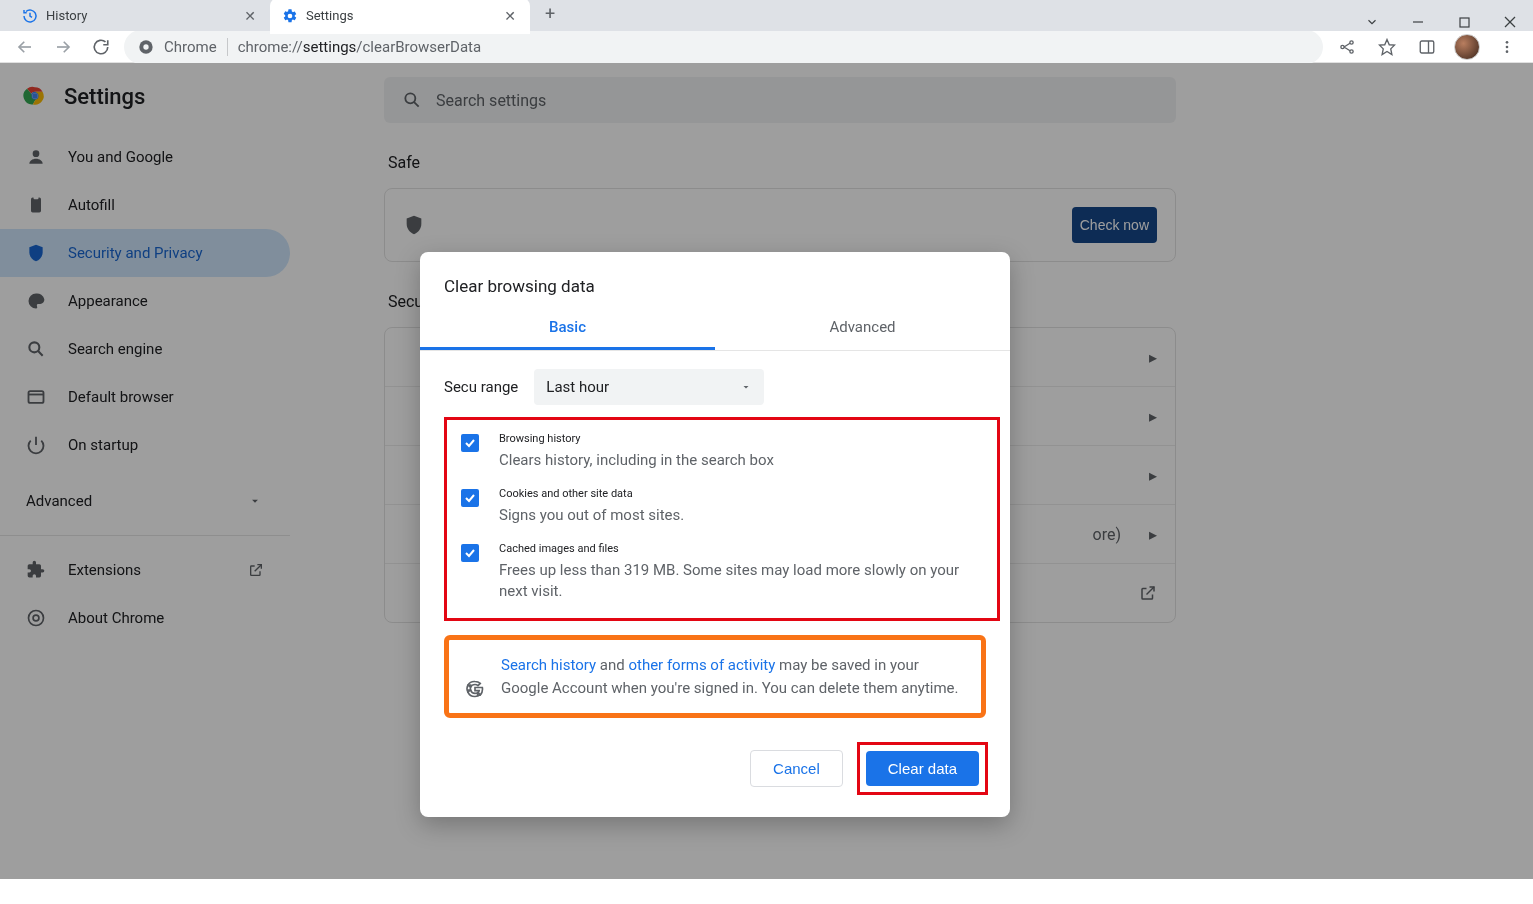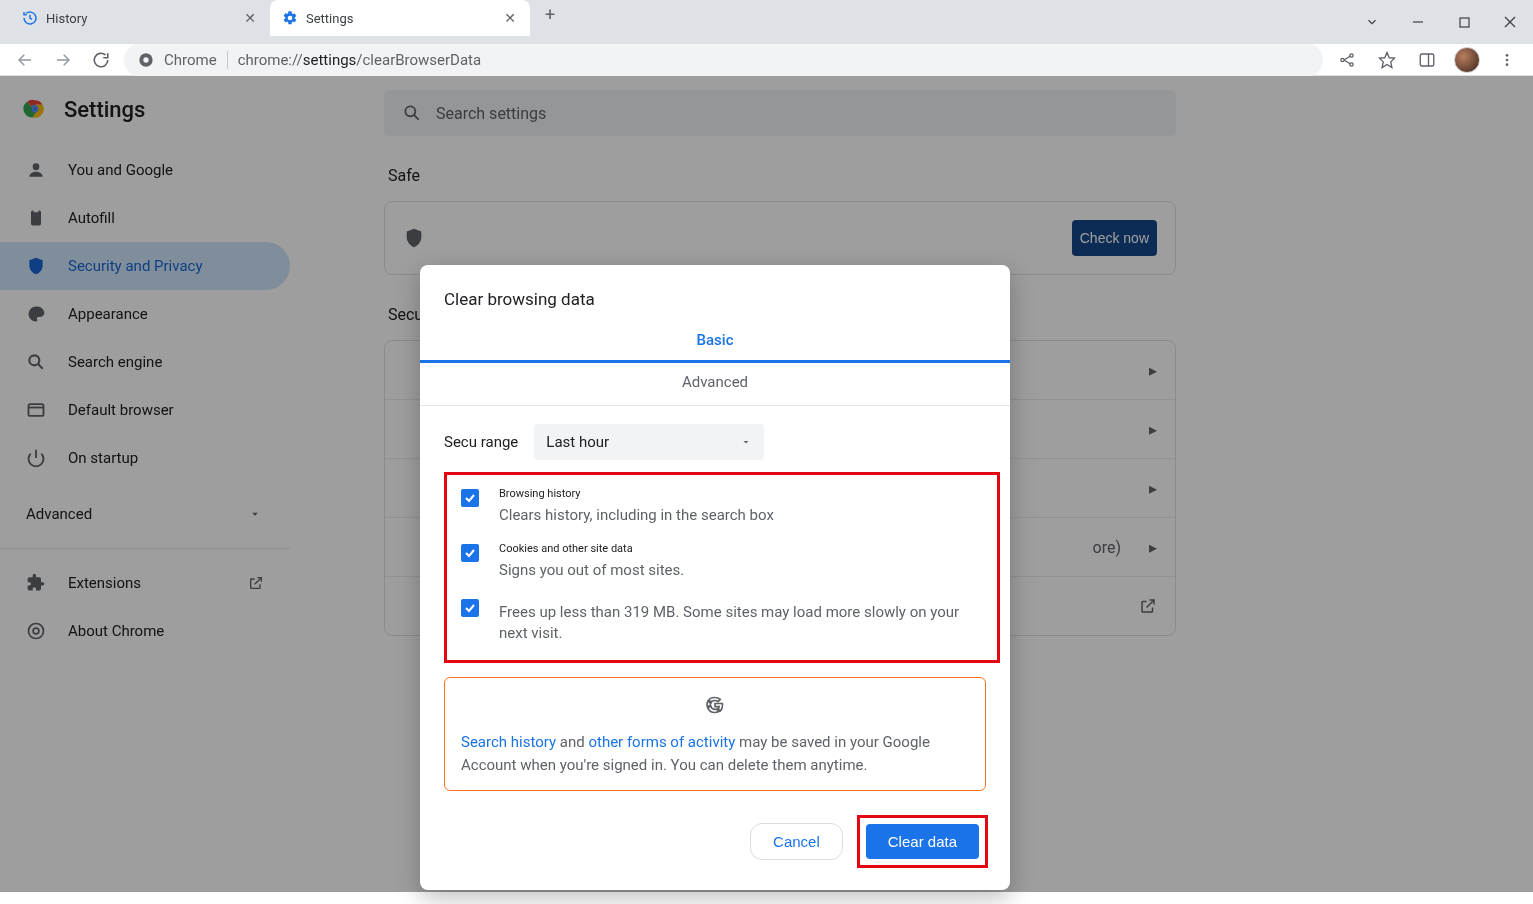--- a/index.html
+++ b/index.html
@@ -1,20 +1,20 @@
 <!DOCTYPE html>
 <html><head>
 <meta charset="utf-8">
 <style>
   * { box-sizing: border-box; }
   html, body { margin:0; padding:0; font-family: "Segoe UI", Roboto, Arial, sans-serif; background:#fff; }
   body { width:1533px; height:904px; overflow:hidden; position:relative; }
 
   
-  .tabstrip { height:44px; background:#dee1e6; display:flex; align-items:flex-start; padding-left:10px; position:relative; }
+  .tabstrip { height:31px; background:#dee1e6; display:flex; align-items:center; padding-left:10px; position:relative; }
   .tab { height:36px; display:flex; align-items:center; gap:8px; padding:0 12px; border-radius:8px 8px 0 0; font-size:13px; color:#3c4043; max-width:260px; width:260px; position:relative; }
   .tab.active { background:#fff; }
   .tab .favicon { width:16px; height:16px; display:flex; align-items:center; justify-content:center; }
   .tab .title { flex:1; white-space:nowrap; overflow:hidden; text-overflow:ellipsis; }
   .tab .close { width:16px; height:16px; display:flex; align-items:center; justify-content:center; color:#5f6368; cursor:pointer; font-size:14px; }
   .newtab { width:28px; height:28px; display:flex; align-items:center; justify-content:center; color:#5f6368; margin-left:6px; margin-bottom:4px; cursor:pointer; font-size:18px; }
   .wincontrols { position:absolute; right:0; top:0; display:flex; height:44px; }
   .wincontrols .wc { width:46px; display:flex; align-items:center; justify-content:center; color:#3c4043; cursor:pointer; }
 
   
@@ -51,40 +51,40 @@
   .cardrow + .cardrow { border-top:1px solid #ececec; }
   .cardrow .chev { margin-left:auto; color:#5f6368; }
   .bluebtn { background:#15488a; color:#fff; border:none; border-radius:4px; padding:10px 8px; font-size:14px; margin-left:auto; cursor:pointer; }
 
   
   .scrim { position:absolute; inset:0; background:rgba(0,0,0,0.38); }
 
   
   .dialog { position:absolute; left:420px; top:189px; width:590px; background:#fff; border-radius:8px; box-shadow:0 8px 24px rgba(0,0,0,0.25); overflow:hidden; }
   .dlg-title { font-size:17px; color:#202124; padding:24px 24px 12px 24px; }
-  .tabs { display:flex;flex-direction:column; }
+  .tabs { display:flex; }
   .dtab { flex:1; text-align:center; padding:10px 0 14px 0; font-size:15px; color:#5f6368; cursor:pointer; position:relative; }
   .dtab.active { color:#1a73e8; font-weight:500; }
   .dtab.active::after { content:""; position:absolute; left:0; right:0; bottom:0; height:3px; background:#1a73e8; }
   .tabsline { height:1px; background:#e5e5e5; margin:0 -1px; }
   .trrow { display:flex; align-items:center; padding:18px 24px 12px 24px; gap:16px; font-size:15px; color:#202124; }
   .select { flex:0 0 230px; height:36px; background:#f1f3f4; border-radius:4px; display:flex; align-items:center; justify-content:space-between; padding:0 12px; color:#202124; }
   
   .redbox1 { border:3px solid #e30613; margin:0 10px 0 24px; padding:2px 0 10px 0; }
   .opt { display:flex; gap:20px; padding:10px 14px 6px 14px; }
   .cb { width:18px; height:18px; background:#1a73e8; border-radius:2px; display:flex; align-items:center; justify-content:center; color:#fff; flex-shrink:0; margin-top:2px; }
   .opt .txt .t1 { font-size:11px; color:#202124; }
   .opt .txt .t2 { font-size:15px; color:#5f6368; margin-top:5px; line-height:1.4; }
   
-  .infobox { margin:14px 24px 0 24px; border:1px solid #f97316; border-radius:6px; padding:14px 16px; display:flex; gap:16px; align-items:center; font-size:15px; color:#5f6368; line-height:1.5;flex-direction:column; }
+  .infobox { margin:14px 24px 0 24px; border:5px solid #f97316; border-radius:6px; padding:14px 16px; display:flex; gap:16px; align-items:flex-end; font-size:15px; color:#5f6368; line-height:1.5; }
   .infobox a { color:#1a73e8; text-decoration:none; }
   .gicon { width:20px; height:20px; flex-shrink:0; color:#5f6368; margin-top:3px; }
 
   .dlgactions { display:flex; justify-content:flex-end; gap:14px; padding:24px 22px 22px 22px; align-items:center; }
-  .btn-cancel { background:#fff; color:#1a73e8; border:1px solid #dadce0; border-radius:12px; padding:9px 22px; font-size:15px; cursor:pointer; }
+  .btn-cancel { background:#fff; color:#1a73e8; border:1px solid #dadce0; border-radius:4px; padding:9px 22px; font-size:15px; cursor:pointer; }
   .redbox2 { border:3px solid #e30613; padding:6px; }
   .btn-clear { background:#1a73e8; color:#fff; border:none; border-radius:4px; padding:9px 22px; font-size:15px; cursor:pointer; }
 
   svg { display:block; }
 </style>
 </head>
 <body>
 
 <div class="tabstrip">
   <div class="tab">
@@ -407,20 +407,21 @@
             <div class="t2">Signs you out of most sites.</div>
           </div>
       </div>
       <div class="opt">
         <div class="cb">
             <svg width="12" height="12" viewBox="0 0 24 24" fill="none" stroke="#fff" stroke-width="4">
               <polyline points="4 12 10 18 20 6"></polyline>
             </svg>
           </div>
         <div class="txt">
+            <div class="t1">Cached images and files</div>
             <div class="t2">Frees up less than 319 MB. Some sites may load more slowly on your next visit.</div>
           </div>
       </div>
     </div>
 
     <div class="infobox">
       <span class="gicon">
           <svg width="20" height="20" viewBox="0 0 24 24" fill="none" stroke="#5f6368" stroke-width="2">
             <path d="M21 12.2c0-.7-.1-1.3-.2-2H12v3.8h5c-.2 1.2-.9 2.2-1.9 2.9v2.4h3.1c1.8-1.7 2.8-4.2 2.8-7.1Z"></path>
             <path d="M12 21c2.6 0 4.7-.9 6.3-2.3l-3.1-2.4c-.9.6-2 .9-3.2.9-2.5 0-4.6-1.7-5.3-4H3.5v2.5A9 9 0 0 0 12 21Z"></path>

